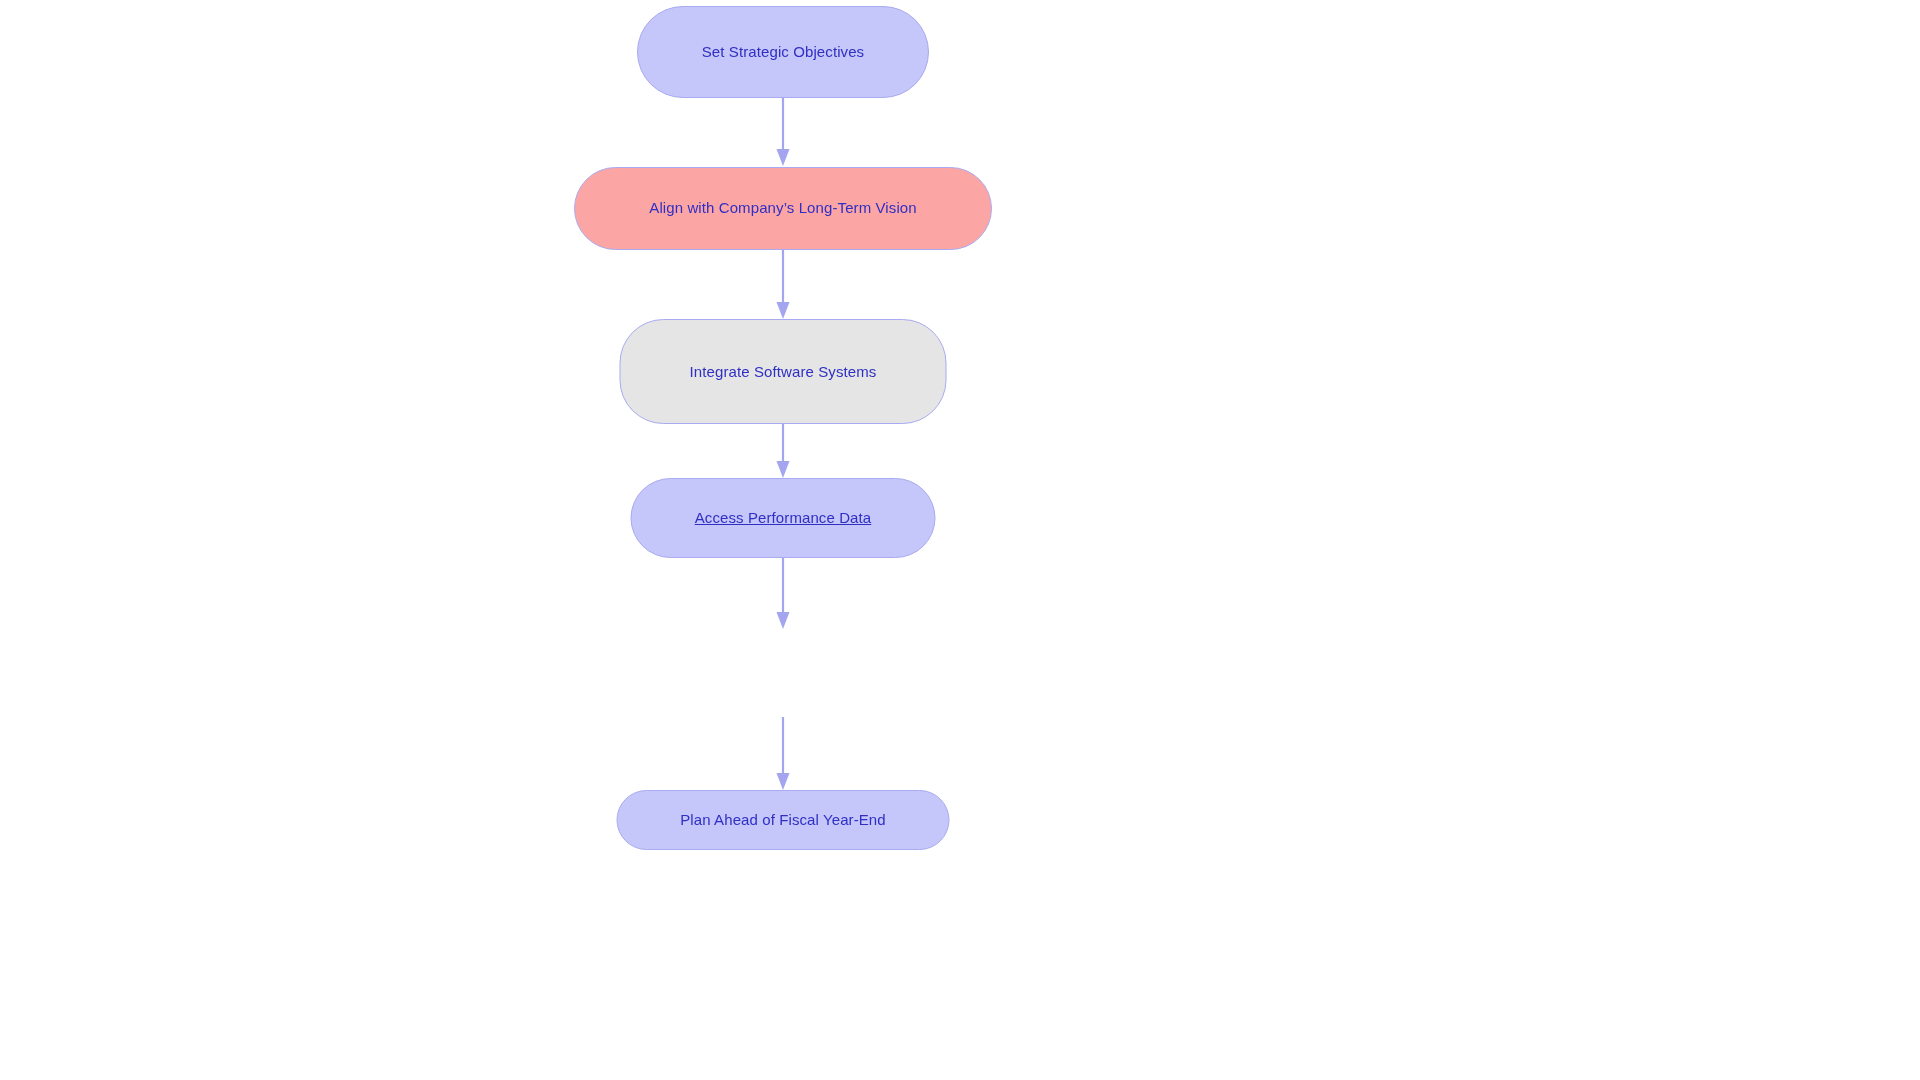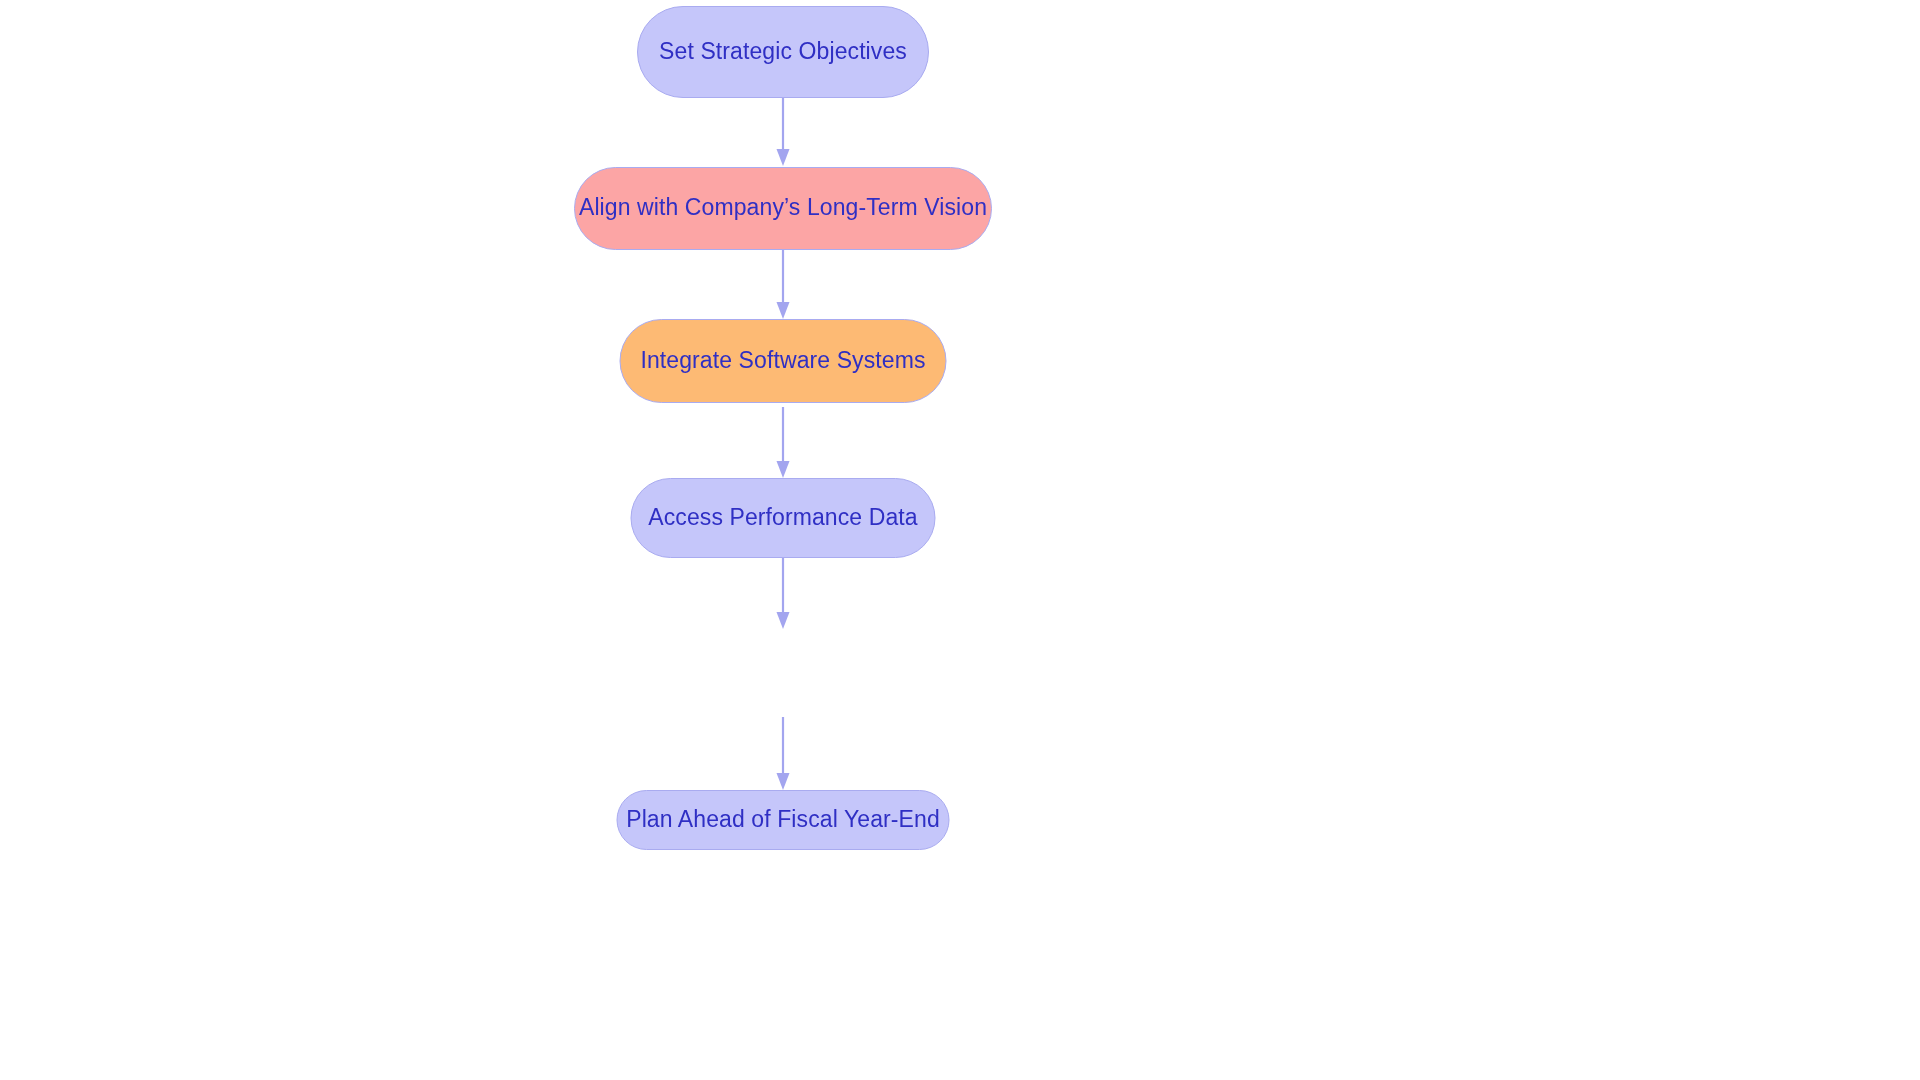--- a/index.html
+++ b/index.html
@@ -43,21 +43,21 @@
 
   .flow-node {
     position: absolute;
     box-sizing: border-box;
     display: flex;
     align-items: center;
     justify-content: center;
     background: #c5c6fa;
     border: 1.4px solid #a9abf0;
     color: #2f2fc4;
-    font-size: 23px;
+    font-size: 15px;
     font-weight: 400;
     letter-spacing: 0.1px;
     white-space: nowrap;
     transform: translateX(-50%);
   }
 
   .flow-node .node-label {
     display: block;
     line-height: 1;
     padding-bottom: 1px;
@@ -91,24 +91,24 @@
       </g>
     </svg>
 
   <div id="node-layer">
       <div class="flow-node" style="left: 783px; top: 6px; width: 292px; height: 92px; border-radius: 46px; background: rgb(197, 198, 250); border-color: rgb(169, 171, 240); color: rgb(47, 47, 196);">
         <span class="node-label">Set Strategic Objectives</span>
       </div>
       <div class="flow-node" style="left: 783px; top: 166.5px; width: 418px; height: 83px; border-radius: 41.5px; background: #fca5a5; border-color: rgb(169, 171, 240); color: rgb(47, 47, 196);">
         <span class="node-label">Align with Company’s Long-Term Vision</span>
       </div>
-      <div class="flow-node" style="left: 783px; top: 319px; width: 327px; height: 84px; border-radius: 44px; background: #fdba74; border-color: rgb(169, 171, 240); color: rgb(47, 47, 196);">
+      <div class="flow-node" style="left: 783px; top: 319px; width: 327px; height: 105px; border-radius: 44px; background: #e5e5e5; border-color: rgb(169, 171, 240); color: rgb(47, 47, 196);">
         <span class="node-label">Integrate Software Systems</span>
       </div>
-      <div class="flow-node" style="left: 783px; top: 478px; width: 305px; height: 80px; border-radius: 40px; background: rgb(197, 198, 250); border-color: rgb(169, 171, 240); color: rgb(47, 47, 196);">
+      <div class="flow-node" style="left: 783px; top: 478px; width: 305px; height: 80px; border-radius: 40px; background: rgb(197, 198, 250); border-color: rgb(169, 171, 240); color: rgb(47, 47, 196); text-decoration: underline;">
         <span class="node-label">Access Performance Data</span>
       </div>
       <div class="flow-node" style="left: 783px; top: 790px; width: 333px; height: 60px; border-radius: 39px; background: rgb(197, 198, 250); border-color: rgb(169, 171, 240); color: rgb(47, 47, 196);">
         <span class="node-label">Plan Ahead of Fiscal Year-End</span>
       </div>
     </div>
 
 </div>
 
 </body></html>

